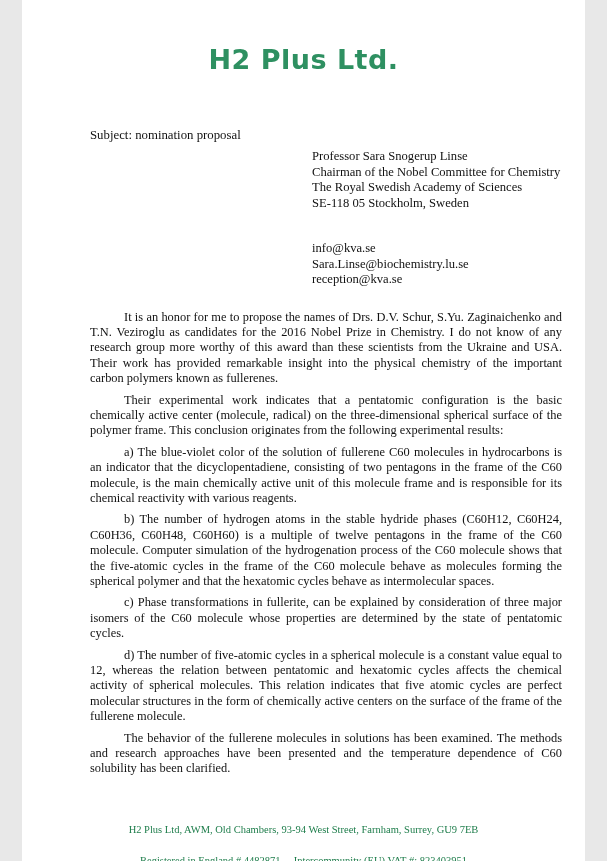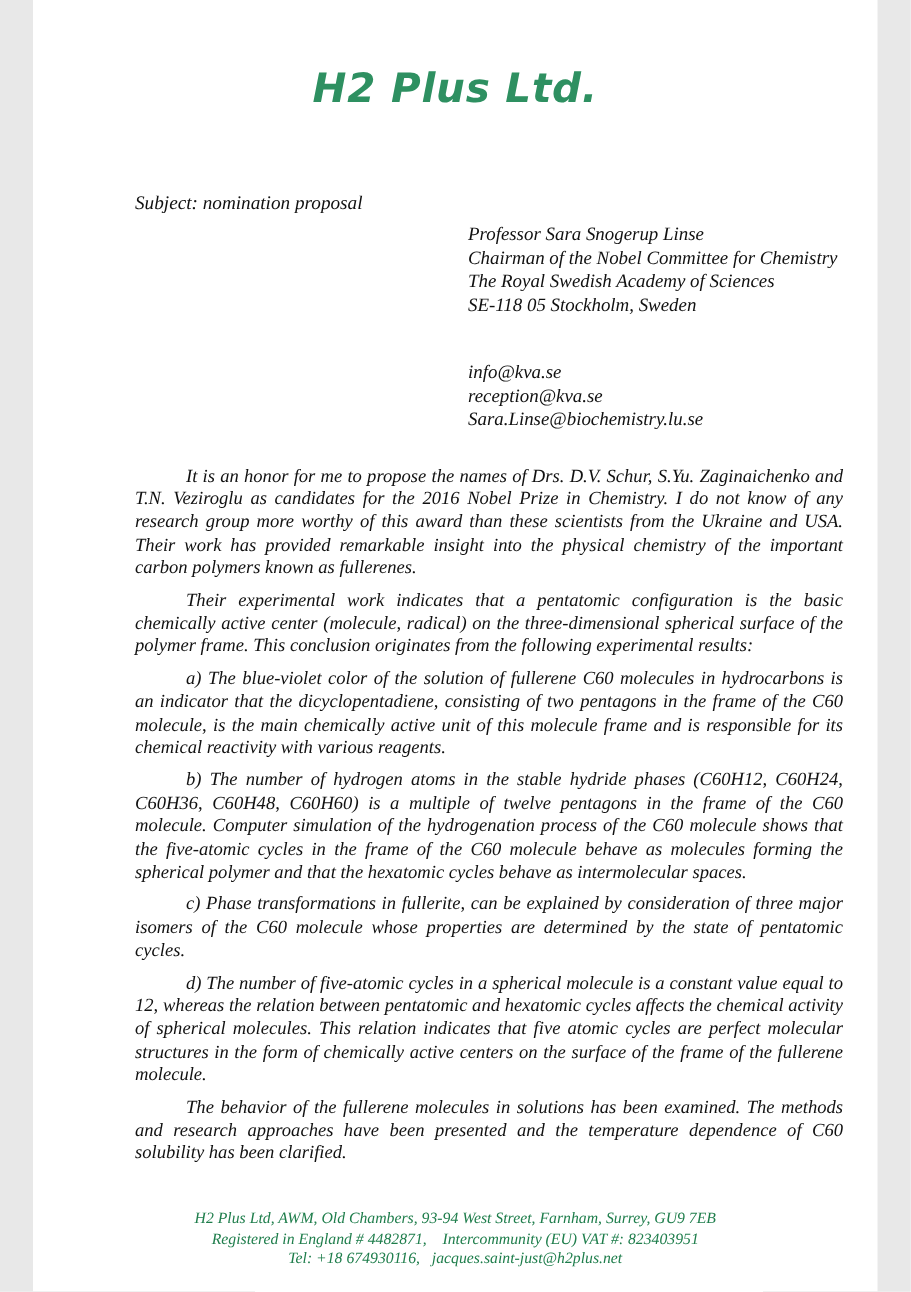--- a/index.html
+++ b/index.html
@@ -9,21 +9,20 @@
   }
   .page {
     position: relative;
     width: 563px;
     height: 861px;
     margin: 0 auto;
     background: #ffffff;
     overflow: hidden;
     font-family: "Liberation Serif", serif;
     color: #111111;
-    font-style: italic;
   }
   .company-title {
     margin: 44px 0 0 0;
     text-align: center;
     font-family: "DejaVu Sans", sans-serif;
     font-weight: 600;
     font-size: 27px;
     letter-spacing: 0.5px;
     color: var(--brand-green, #2e9061);
   }
@@ -65,21 +64,21 @@
     position: absolute;
     top: 806px;
     left: 0;
     right: 0;
     text-align: center;
     color: var(--footer-green, #1e7d4b);
     font-size: 10.5px;
     line-height: 13.5px;
   }
   .page-footer p {
-    margin: 0;
+    margin: 17px;
     white-space: pre-wrap;
   }
 </style>
 </head>
 <body>
 
 <div class="page" style="--brand-green: #2e9061; --footer-green: #1e7d4b;">
 
   <h1 class="company-title">H2 Plus Ltd.</h1>
 
@@ -89,22 +88,22 @@
 
   <div class="recipient-block">
     <div>
       <p>Professor Sara Snogerup Linse</p>
       <p>Chairman of the Nobel Committee for Chemistry</p>
       <p>The Royal Swedish Academy of Sciences</p>
       <p>SE-118 05 Stockholm, Sweden</p>
     </div>
     <div class="recipient-emails">
       <p>info@kva.se</p>
+      <p>Sara.Linse@biochemistry.lu.se</p>
       <p>reception@kva.se</p>
-      <p>Sara.Linse@biochemistry.lu.se</p>
     </div>
   </div>
 
 
   <div class="letter-body">
     <p>It is an honor for me to propose the names of Drs. D.V. Schur, S.Yu. Zaginaichenko and T.N. Veziroglu as candidates for the 2016 Nobel Prize in Chemistry.  I do not know of any research group more worthy of this award than these scientists from the Ukraine and USA. Their work has provided remarkable insight into the physical chemistry of the important carbon polymers known as fullerenes.</p>
     <p>Their experimental work indicates that a pentatomic configuration is the basic chemically active center (molecule, radical) on the three-dimensional spherical surface of the polymer frame. This conclusion originates from the following experimental results:</p>
     <p>a) The blue-violet color of the solution of fullerene C60 molecules in hydrocarbons is an indicator that the dicyclopentadiene, consisting of two pentagons in the frame of the C60 molecule, is the main chemically active unit of this molecule frame and is responsible for its chemical reactivity with various reagents.</p>
     <p>b) The number of hydrogen atoms in the stable hydride phases (C60H12, C60H24, C60H36, C60H48, C60H60) is a multiple of twelve pentagons in the frame of the C60 molecule. Computer simulation of the hydrogenation process of the C60 molecule shows that the five-atomic cycles in the frame of the C60 molecule behave as molecules forming the spherical polymer and that the hexatomic cycles behave as intermolecular spaces.</p>
     <p>c) Phase transformations in fullerite, can be explained by consideration of three major isomers of the C60 molecule whose properties are determined by the state of pentatomic cycles.</p>

